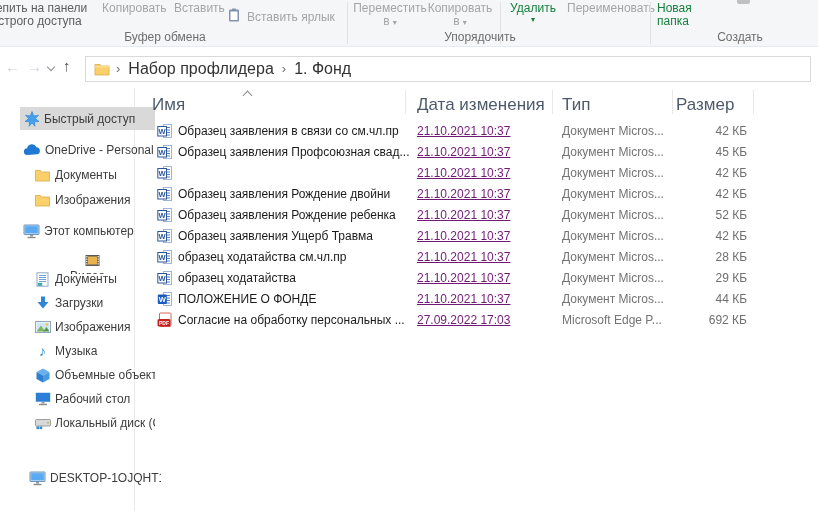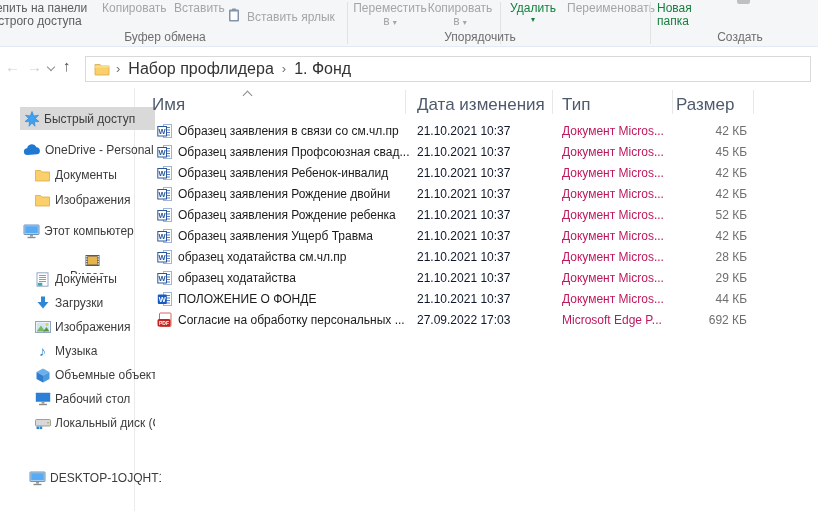--- a/index.html
+++ b/index.html
@@ -30,22 +30,22 @@
   .side-item .ic{flex:0 0 17px;margin-left:3px;margin-right:4px;display:flex;align-items:center;justify-content:center;}
   .side-item.ind1 .ic{margin-left:14px;}
   .note{color:#2f86d6;font-size:14px;line-height:14px;}
   
   .hdr{position:absolute;font-size:17px;color:#4e5a6b;white-space:nowrap;}
   .hsep{position:absolute;top:90px;width:1px;height:24px;background:#e8e8e8;}
   .sortchev{position:absolute;left:244px;top:92px;width:6px;height:6px;border-left:1px solid #8b8b8b;border-top:1px solid #8b8b8b;transform:rotate(45deg);}
   .row{position:absolute;left:136px;width:680px;height:21px;line-height:21px;font-size:12px;}
   .row .fic{position:absolute;left:21px;top:2px;width:16px;height:16px;}
   .row .fname{position:absolute;left:42px;color:#1b1b1b;white-space:nowrap;}
-  .row .fdate{position:absolute;left:281px;color:#0f172a;white-space:nowrap;}
-  .row .ftype{position:absolute;left:426px;width:110px;color:#be185d;white-space:nowrap;overflow:hidden;}
+  .row .fdate{position:absolute;left:281px;color:#701a75;white-space:nowrap;text-decoration:underline;}
+  .row .ftype{position:absolute;left:426px;width:110px;color:#737373;white-space:nowrap;overflow:hidden;}
   .row .fsize{position:absolute;left:484px;width:127px;text-align:right;color:#6f6f6f;white-space:nowrap;}
   svg text{font-family:"Liberation Sans",sans-serif;}
 </style>
 </head>
 <body>
 
 <div class="screen">
 
   <div class="ribbon">
     <div class="rlabel pin rtwo" style="left:-16px;top:2px;">
@@ -289,21 +289,20 @@
     <span class="ftype">Документ Micros...</span>
     <span class="fsize">45 КБ</span>
   </div>
   <div class="row" style="top:163px;">
     <span class="fic"><svg width="16" height="16" viewBox="0 0 16 16">
           <rect x="6.5" y="1.5" width="8" height="13" fill="#fff" stroke="#9fb4d8"></rect>
           <path d="M8 4.5h5M8 7h5M8 9.5h5M8 12h5" stroke="#4472c4" stroke-width="0.9"></path>
           <rect x="0.8" y="3.5" width="8.7" height="9.5" fill="#fff" stroke="#2b579a"></rect>
           <text x="5.1" y="10.8" font-size="7.5" font-weight="bold" fill="#2b579a" text-anchor="middle">W</text>
         </svg></span>
-    <span class="fname">Образец заявления Ребенок-инвалид</span>
     <span class="fdate">21.10.2021 10:37</span>
     <span class="ftype">Документ Micros...</span>
     <span class="fsize">42 КБ</span>
   </div>
   <div class="row" style="top:184px;">
     <span class="fic"><svg width="16" height="16" viewBox="0 0 16 16">
           <rect x="6.5" y="1.5" width="8" height="13" fill="#fff" stroke="#9fb4d8"></rect>
           <path d="M8 4.5h5M8 7h5M8 9.5h5M8 12h5" stroke="#4472c4" stroke-width="0.9"></path>
           <rect x="0.8" y="3.5" width="8.7" height="9.5" fill="#fff" stroke="#2b579a"></rect>
           <text x="5.1" y="10.8" font-size="7.5" font-weight="bold" fill="#2b579a" text-anchor="middle">W</text>

